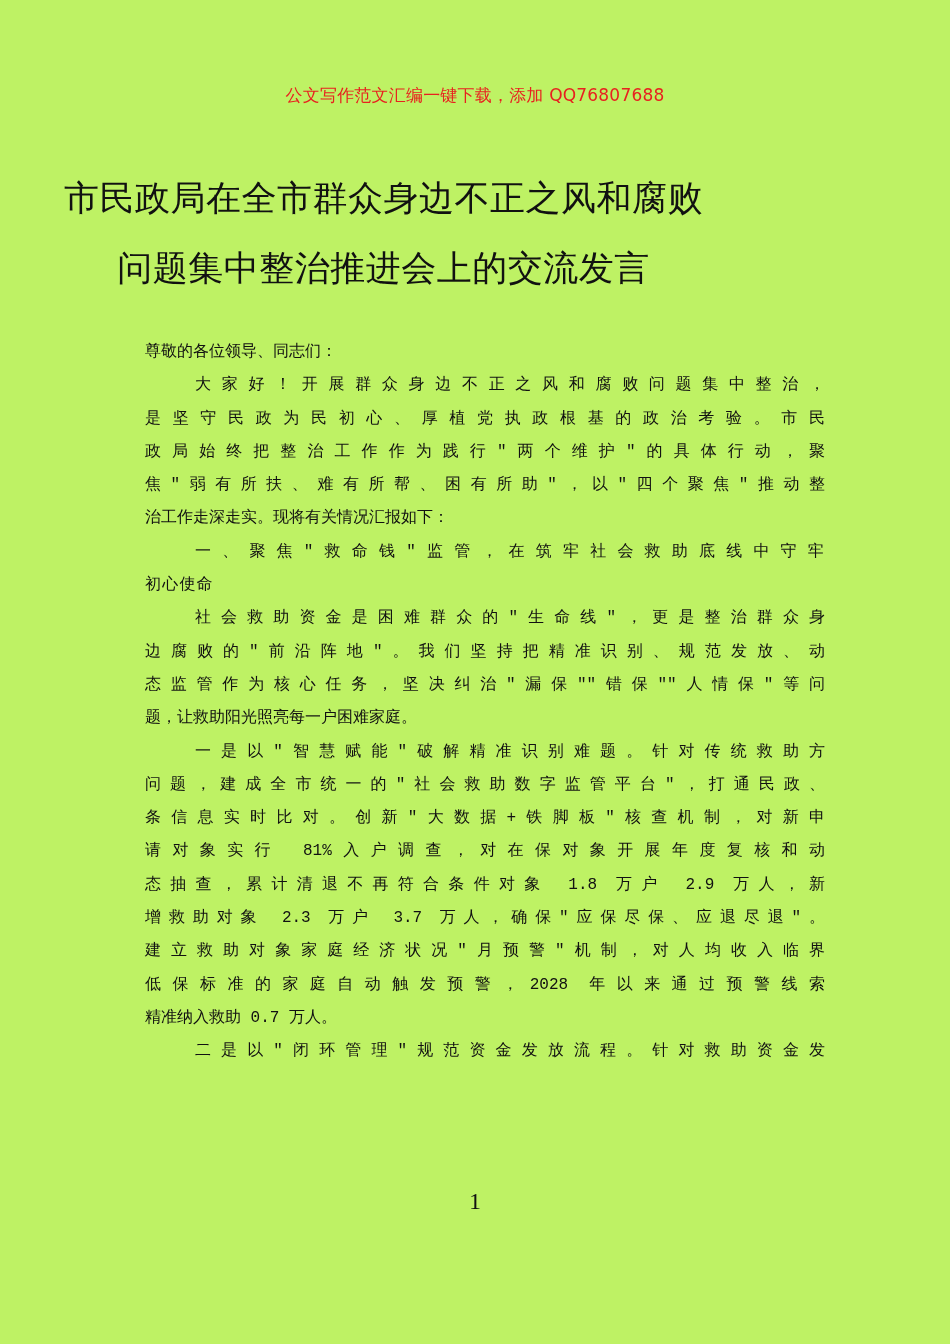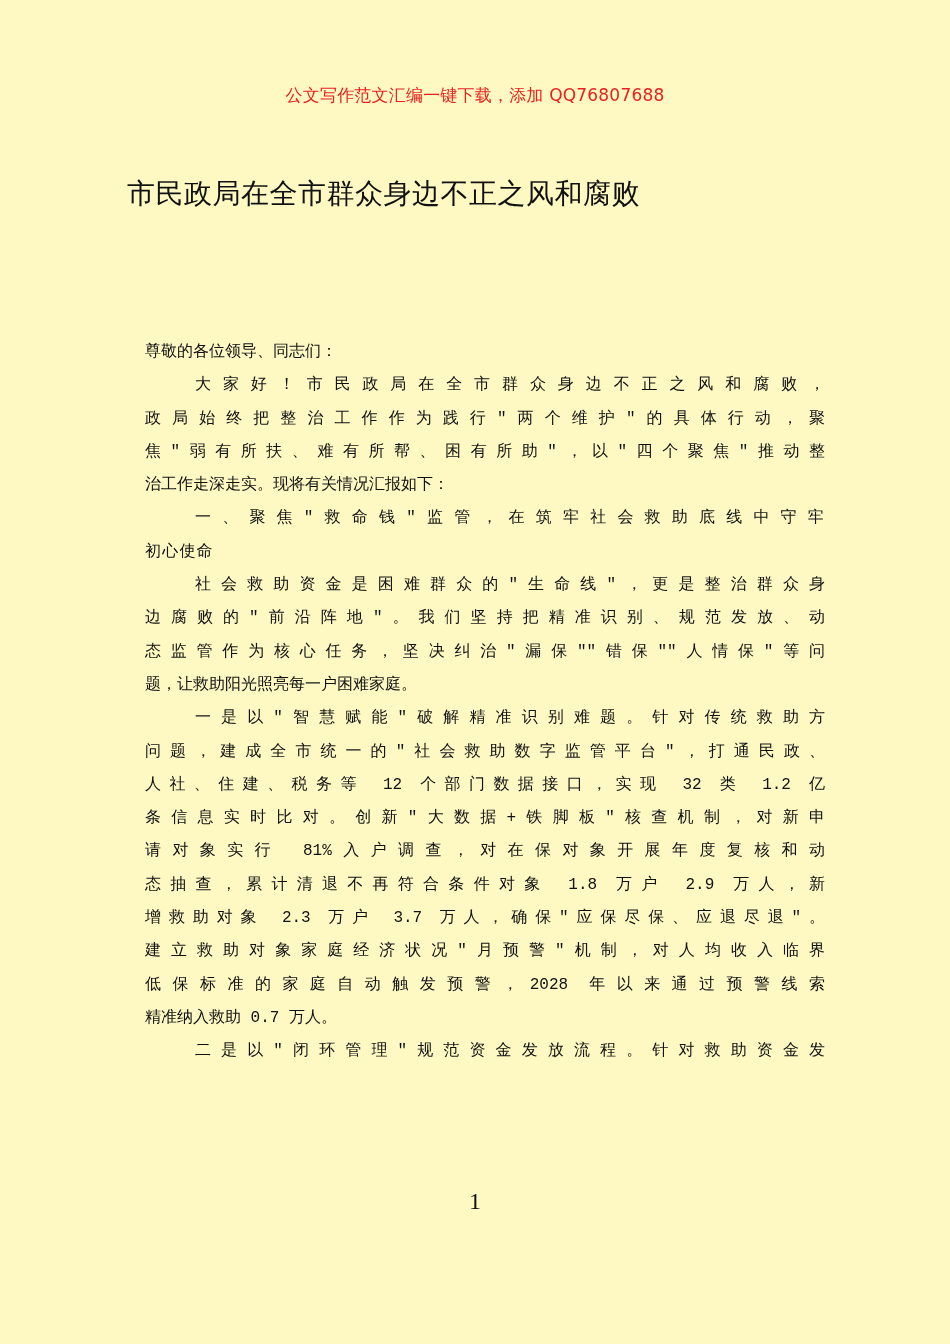--- a/index.html
+++ b/index.html
@@ -1,26 +1,26 @@
 <!DOCTYPE html>
 <html><head>
 <meta charset="utf-8">
 <style>
   html, body { margin: 0; padding: 0; background: #ffffff; }
   body { width: 950px; height: 1344px; position: relative; overflow: hidden; }
-  .page { position: absolute; left: 0; top: 0; width: 950px; height: 1344px; background: #fef9c3; }
+  .page { position: absolute; left: 0; top: 0; width: 950px; height: 1344px; background: #bef264; }
   .header-note {
     position: absolute; left: 0; top: 84px; width: 950px; text-align: center;
     font-family: "DejaVu Sans", "Liberation Sans", sans-serif;
     font-size: 17px; color: #e8211f; letter-spacing: 0.2px;
   }
   .title {
     position: absolute; left: 0; width: 767px; text-align: center;
     font-family: "DejaVu Sans", "Liberation Sans", sans-serif;
-    font-size: 28px; color: #111; letter-spacing: 0.5px; white-space: nowrap;
+    font-size: 35px; color: #111; letter-spacing: 0.5px; white-space: nowrap;
   }
   .title.l1 { top: 175px; }
   .title.l2 { top: 245px; }
   .body {
     position: absolute; left: 145px; top: 336px; width: 680px;
     font-family: Liberation Mono, monospace;
     font-size: 16px; line-height: 33.3px; color: #111;
   }
   .line { white-space: nowrap; height: 33.3px; text-align: justify; text-align-last: justify; }
   .line.last { text-align-last: left; }
@@ -31,47 +31,48 @@
     font-family: "Liberation Serif", "DejaVu Serif", serif; font-size: 24px; color: #111;
   }
 </style>
 </head>
 <body>
 
 <div class="page">
   <div class="header-note">公文写作范文汇编一键下载，添加 QQ76807688</div>
 
   <div class="title l1">市民政局在全市群众身边不正之风和腐败</div>
+  <div class="title l2">问题集中整治推进会上的交流发言</div>
 
   <div class="body">
     <div class="line last">尊敬的各位领导、同志们：</div>
 
     <div>
-      <div class="line indent">大家好！市民政局在全市群众身边不正之风和腐败，</div>
+      <div class="line indent">大家好！开展群众身边不正之风和腐败问题集中整治，</div>
+      <div class="line">是坚守民政为民初心、厚植党执政根基的政治考验。市民</div>
       <div class="line">政局始终把整治工作作为践行"两个维护"的具体行动，聚</div>
       <div class="line">焦"弱有所扶、难有所帮、困有所助"，以"四个聚焦"推动整</div>
       <div class="line last">治工作走深走实。现将有关情况汇报如下：</div>
     </div>
 
     <div>
       <div class="line indent heading">一、聚焦"救命钱"监管，在筑牢社会救助底线中守牢</div>
       <div class="line last heading">初心使命</div>
     </div>
 
     <div>
       <div class="line indent">社会救助资金是困难群众的"生命线"，更是整治群众身</div>
       <div class="line">边腐败的"前沿阵地"。我们坚持把精准识别、规范发放、动</div>
       <div class="line">态监管作为核心任务，坚决纠治"漏保""错保""人情保"等问</div>
       <div class="line last">题，让救助阳光照亮每一户困难家庭。</div>
     </div>
 
     <div>
       <div class="line indent">一是以"智慧赋能"破解精准识别难题。针对传统救助方</div>
       <div class="line">问题，建成全市统一的"社会救助数字监管平台"，打通民政、</div>
-      <div class="line">人社、住建、税务等 12 个部门数据接口，实现 32 类 1.2 亿</div>
       <div class="line">条信息实时比对。创新"大数据+铁脚板"核查机制，对新申</div>
       <div class="line">请对象实行 81%入户调查，对在保对象开展年度复核和动</div>
       <div class="line">态抽查，累计清退不再符合条件对象 1.8 万户 2.9 万人，新</div>
       <div class="line">增救助对象 2.3 万户 3.7 万人，确保"应保尽保、应退尽退"。</div>
       <div class="line">建立救助对象家庭经济状况"月预警"机制，对人均收入临界</div>
       <div class="line">低保标准的家庭自动触发预警，2028 年以来通过预警线索</div>
       <div class="line last">精准纳入救助 0.7 万人。</div>
     </div>
 
     <div>

